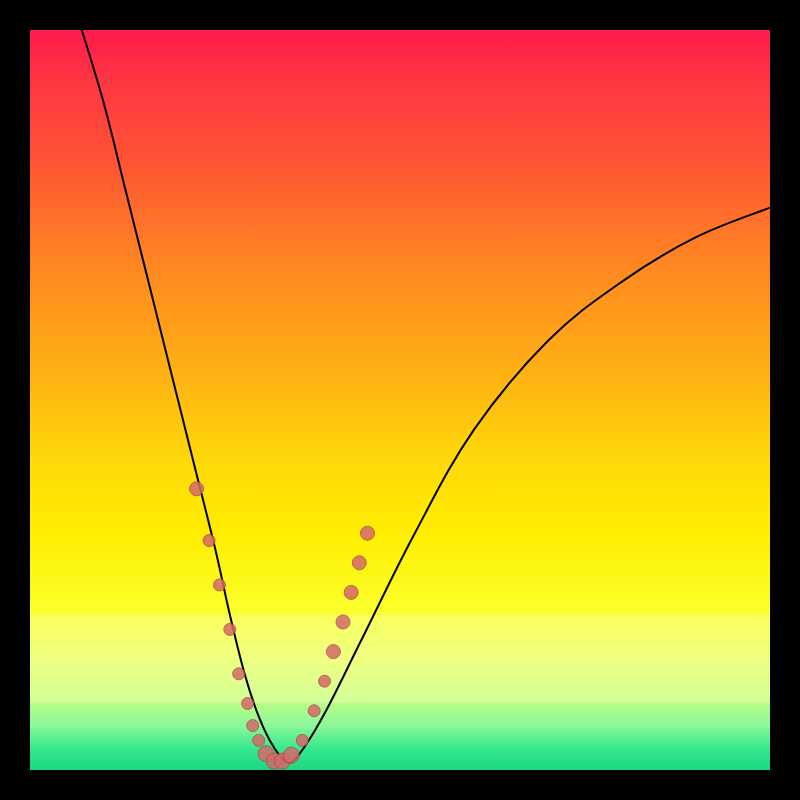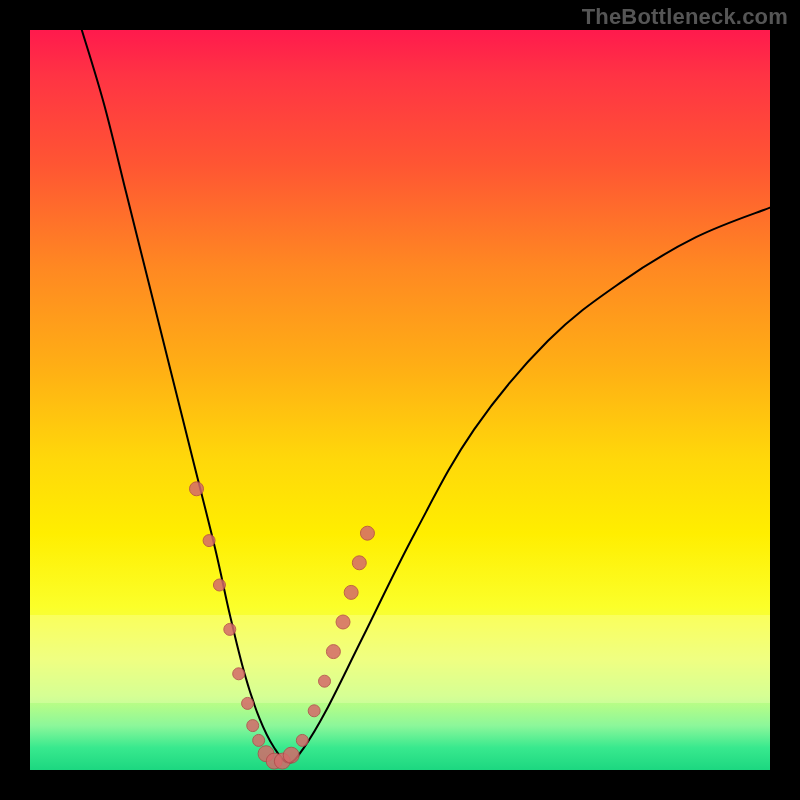--- a/index.html
+++ b/index.html
@@ -74,21 +74,20 @@
     fill: #d46a6a;
     stroke: #b24a4a;
     stroke-width: 1;
     opacity: 0.85;
   }
 </style>
 </head>
 <body>
 
 <div class="stage">
-  <div class="watermark">TheBottleneck.com</div>
 
   <div class="plot-area">
     <div class="light-band" id="light-band" style="top: 584.6px; height: 88.8px;"></div>
     <svg class="curves" viewBox="0 0 740 740" preserveAspectRatio="none">
       <path id="curve-path" class="curve" d="M 51.80 0.00 C 55.80 13.32, 66.01 44.70, 74.00 74.00 C 81.99 103.30, 88.21 130.83, 96.20 162.80 C 104.19 194.77, 110.41 219.63, 118.40 251.60 C 126.39 283.57, 132.61 308.43, 140.60 340.40 C 148.59 372.37, 154.81 397.23, 162.80 429.20 C 170.79 461.17, 178.34 490.03, 185.00 518.00 C 191.66 545.97, 194.47 561.96, 199.80 584.60 C 205.13 607.24, 209.27 625.15, 214.60 643.80 C 219.93 662.45, 224.07 674.88, 229.40 688.20 C 234.73 701.52, 238.87 709.81, 244.20 717.80 C 249.53 725.79, 253.67 732.60, 259.00 732.60 C 264.33 732.60, 267.14 727.12, 273.80 717.80 C 280.46 708.48, 285.34 700.78, 296.00 680.80 C 306.66 660.82, 317.02 638.77, 333.00 606.80 C 348.98 574.83, 364.82 540.50, 384.80 503.20 C 404.78 465.90, 420.02 434.23, 444.00 399.60 C 467.98 364.97, 491.36 337.44, 518.00 310.80 C 544.64 284.16, 565.36 270.25, 592.00 251.60 C 618.64 232.95, 639.36 220.52, 666.00 207.20 C 692.64 193.88, 726.68 182.93, 740.00 177.60"></path>
       <g id="markers-group">
           <circle cx="166.50" cy="458.80" r="7" class="marker"></circle>
           <circle cx="179.08" cy="510.60" r="6" class="marker"></circle>
           <circle cx="189.44" cy="555.00" r="6" class="marker"></circle>
           <circle cx="199.80" cy="599.40" r="6" class="marker"></circle>

